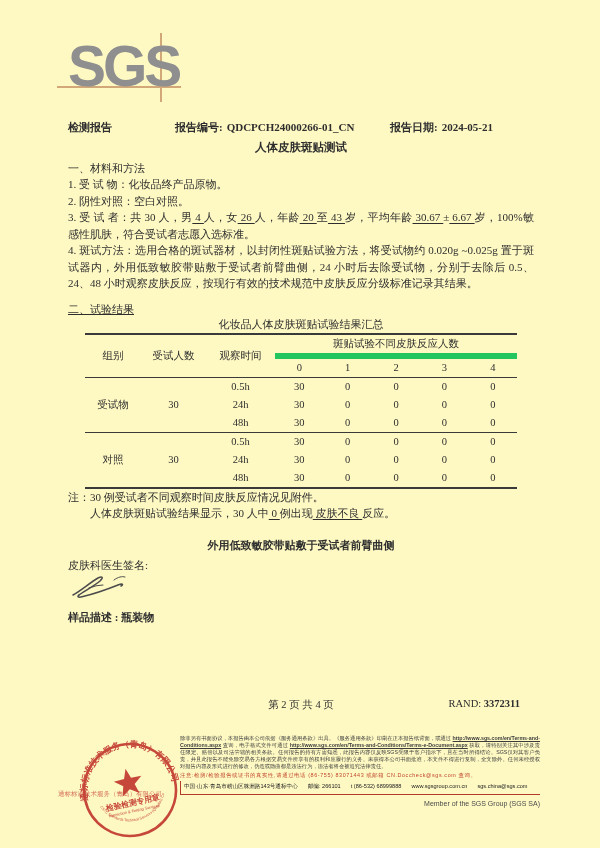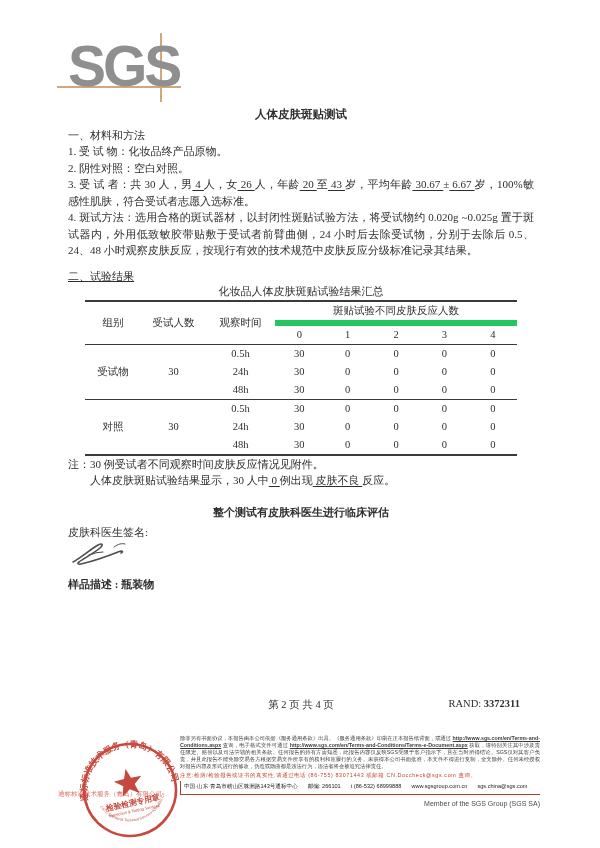--- a/index.html
+++ b/index.html
@@ -1,16 +1,16 @@
 <!DOCTYPE html>
 <html><head>
 <meta charset="utf-8">
 <style>
   html,body{margin:0;padding:0;background:#e8e8e8;}
-  .page{position:relative;width:600px;height:848px;margin:0 auto;background:#ffffff;
+  .page{position:relative;width:600px;height:848px;margin:0 auto;background:#fef9c3;
         font-family:"Liberation Serif","DejaVu Serif",serif;color:#2e2e2e;overflow:hidden;}
   .content{position:absolute;left:68px;top:0;width:466px;}
   
   .logo{position:relative;margin-top:40px;height:62px;width:200px;}
   .logo .sgs{position:absolute;left:0;top:0;font-family:"Liberation Sans","DejaVu Sans",sans-serif;
         font-weight:bold;font-size:57px;line-height:52px;letter-spacing:-3px;color:#8f8f8f;}
   .logo .hline{position:absolute;left:-11px;top:46px;width:124px;height:2px;background:#d2a878;}
   .logo .vline{position:absolute;left:92px;top:-7px;width:2px;height:69px;background:#d2a878;}
   
   .meta{position:relative;margin-top:18px;height:15px;font-size:11px;font-weight:bold;}
@@ -62,20 +62,25 @@
 
 <div class="page">
   <div class="content">
 
     <div class="logo">
       <div class="hline"></div>
       <div class="vline"></div>
       <div class="sgs">SGS</div>
     </div>
 
+    <div class="meta">
+      <span class="m1">检测报告</span>
+      <span class="m2"><span class="lbl">报告编号:</span><span>QDCPCH24000266-01_CN</span></span>
+      <span class="m3"><span class="lbl">报告日期:</span><span>2024-05-21</span></span>
+    </div>
 
     <div class="title">人体皮肤斑贴测试</div>
 
     <div class="h-sec">一、材料和方法</div>
 
     <p class="line"><span>1. 受 试 物：</span><span>化妆品终产品原物。</span></p>
     <p class="line"><span>2. 阴性对照：</span><span>空白对照。</span></p>
     <p class="line"><span>3. 受 试 者：共 30 人，男</span><span class="u"> 4 </span><span>人，女</span><span class="u"> 26 </span><span>人，年龄</span><span class="u"> 20 </span><span>至</span><span class="u"> 43 </span><span>岁，平均年龄</span><span class="u"> 30.67 </span><span>±</span><span class="u"> 6.67 </span><span>岁，100%敏感性肌肤，符合受试者志愿入选标准。</span></p>
     <p class="line">4. 斑试方法：选用合格的斑试器材，以封闭性斑贴试验方法，将受试物约 0.020g ~0.025g 置于斑试器内，外用低致敏胶带贴敷于受试者前臂曲侧，24 小时后去除受试物，分别于去除后 0.5、24、48 小时观察皮肤反应，按现行有效的技术规范中皮肤反应分级标准记录其结果。</p>
 
@@ -162,21 +167,21 @@
           <td>0</td>
           <td>0</td>
         </tr>
       </tbody>
     </table>
 
     <p class="line note">注：30 例受试者不同观察时间皮肤反应情况见附件。</p>
 
     <p class="line summary"><span>人体皮肤斑贴试验结果显示，30 人中</span><span class="u"> 0 </span><span>例出现</span><span class="u"> 皮肤不良 </span><span>反应。</span></p>
 
-    <div class="evaluation">整个测试有皮肤科医生进行临床评估</div>
+    <div class="evaluation">外用低致敏胶带贴敷于受试者前臂曲侧</div>
 
     <div class="sig-label">皮肤科医生签名:</div>
     <svg class="sig-svg" width="64" height="30" viewBox="0 0 64 30">
       <path d="M3 23 C9 20 21 10 28 6 C32 4 34 5 30 9 C24 14 13 20 9 23 C7 24.5 8 25.8 12 24.8 C22 22.4 38 17 48 13 C52 11.4 54 12 51 14" fill="none" stroke="#4d4d4d" stroke-width="1.6" stroke-linecap="round"></path>
       <path d="M19 16 C24 14 29 13 33 13" fill="none" stroke="#4d4d4d" stroke-width="1.1" stroke-linecap="round"></path>
       <path d="M44 8 C48 5 52 4 55 5" fill="none" stroke="#4d4d4d" stroke-width="1" stroke-linecap="round"></path>
     </svg>
 
     <div class="sample">样品描述 : 瓶装物</div>
 

